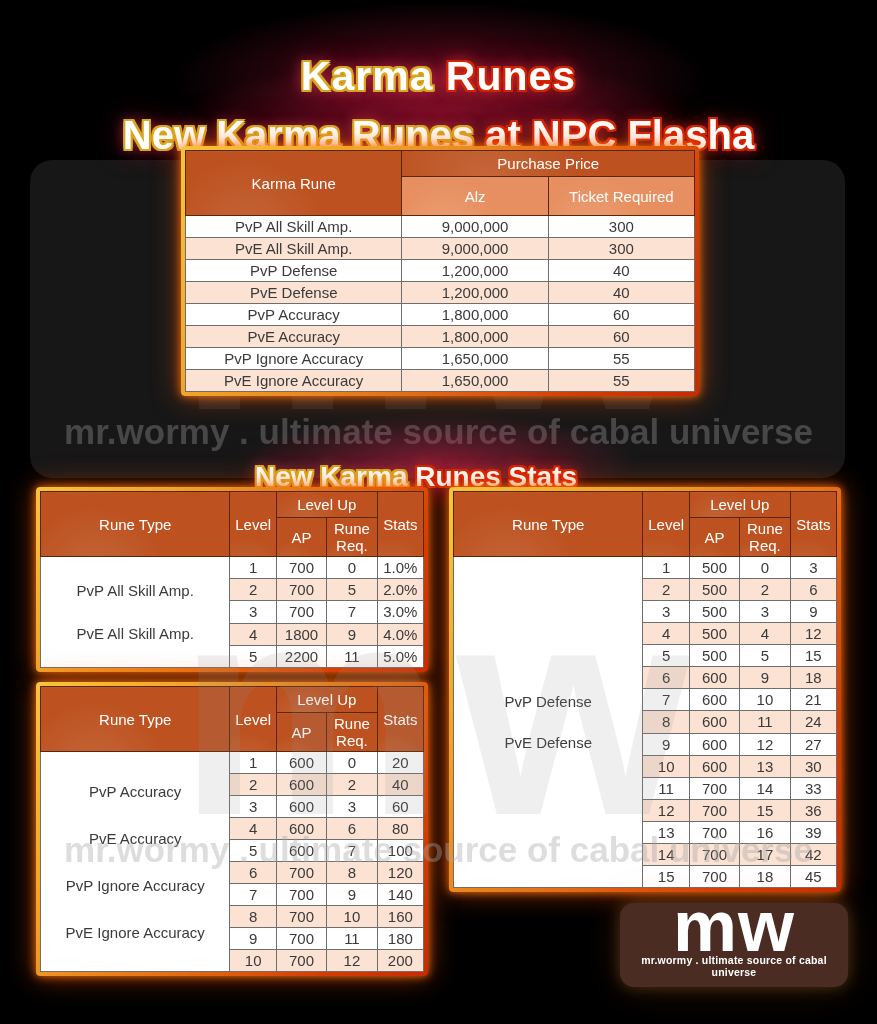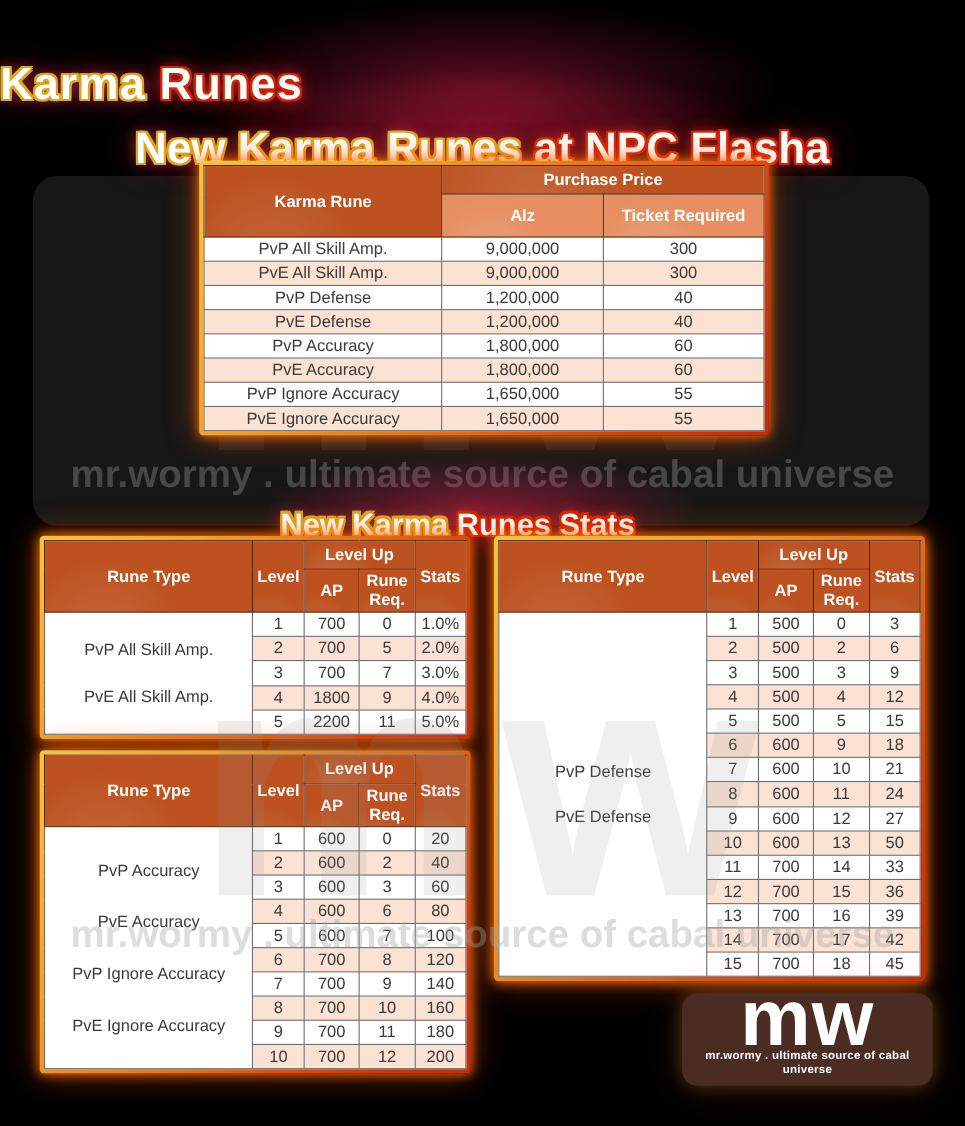--- a/index.html
+++ b/index.html
@@ -17,21 +17,21 @@
     border-radius:22px;z-index:2;}
   
   .wm-big{position:absolute;z-index:2;font-weight:bold;text-align:center;line-height:1;
     letter-spacing:12px;pointer-events:none;}
   .wm-big-top{left:55px;top:155px;width:770px;font-size:300px;color:#262626;}
   .wm-big-bottom{left:55px;top:560px;width:770px;font-size:300px;color:rgba(150,150,150,0.15);z-index:8;}
   .wm-text{position:absolute;z-index:2;text-align:center;font-weight:bold;white-space:nowrap;pointer-events:none;}
   .wm-text-top{left:0;top:412px;width:877px;font-size:35px;color:#474747;}
   .wm-text-bottom{left:0;top:830px;width:877px;font-size:35px;color:rgba(165,165,165,0.38);z-index:8;}
   
-  .title{position:absolute;left:0;top:18px;width:877px;text-align:left;z-index:4;
+  .title{position:absolute;left:0;top:18px;width:877px;text-align:center;z-index:4;
     font-size:41px;font-weight:bold;letter-spacing:1px;margin-top:35px;}
   .subtitle{position:absolute;left:0;top:80px;width:877px;text-align:center;z-index:4;
     font-size:40px;font-weight:bold;}
   .stats-heading{position:absolute;left:0;top:438px;width:808px;text-align:center;z-index:4;
     font-size:28px;font-weight:bold;padding-left:12px;}
   .t-gold{color:#fff;text-shadow:
     -2px -2px 0 #d9a71d,0 -2px 0 #d9a71d,2px -2px 0 #d9a71d,-2px 0 0 #d9a71d,2px 0 0 #d9a71d,
     -2px 2px 0 #d9a71d,0 2px 0 #d9a71d,2px 2px 0 #d9a71d,
     0 0 14px rgba(255,70,100,.85),0 0 30px rgba(235,35,80,.55);}
   .t-red{color:#fff;text-shadow:
@@ -42,21 +42,21 @@
   .tframe{position:absolute;z-index:5;padding:4px;border-radius:4px;
     background:linear-gradient(125deg,#f6c43c 0%,#f0a227 28%,#e56c14 58%,#d53c04 82%,#c92a00 100%);
     box-shadow:0 0 10px rgba(255,115,15,.95),0 0 28px rgba(255,85,0,.55);}
   .pos-purchase{left:181px;top:146px;width:510px;}
   .pos-amp{left:36px;top:487px;width:384px;}
   .pos-acc{left:36px;top:682px;width:384px;}
   .pos-def{left:449px;top:487px;width:384px;}
   table{border-collapse:collapse;width:100%;background:#fff;table-layout:fixed;}
   td{border:1px solid #6e6e6e;text-align:center;vertical-align:middle;
      font-size:15px;color:#3a3a3a;height:21px;padding:0 2px;overflow:hidden;}
-  tr.hdr td,tr.hdr2 td{color:#fff;font-weight:bold;border-color:#5a2608;
+  tr.hdr td,tr.hdr2 td{color:#fff;font-weight:normal;border-color:#5a2608;
     background:radial-gradient(circle at 28% 135%,rgba(255,255,255,.12),rgba(255,255,255,0) 45%),#bd5220;}
   tr.hdr td{height:25px;}
   tr.hdr2 td{height:38px;}
   tr.hdr2 td.sub{background:radial-gradient(circle at 30% 140%,rgba(255,255,255,.14),rgba(255,255,255,0) 45%),#e78f60;}
   td.lvup{line-height:17px;}
   tr.even td{background:#fbe2d3;}
   td.runecell{background:#fff;padding:0;}
   .runelabels{display:flex;flex-direction:column;justify-content:space-evenly;align-items:center;}
   .rl-amp{height:110px;}
   .rl-acc{height:218px;}
@@ -384,21 +384,21 @@
       <tr class="odd">
         <td>9</td>
         <td>600</td>
         <td>12</td>
         <td>27</td>
       </tr>
       <tr class="even">
         <td>10</td>
         <td>600</td>
         <td>13</td>
-        <td>50</td>
+        <td>30</td>
       </tr>
       <tr class="odd">
         <td>11</td>
         <td>700</td>
         <td>14</td>
         <td>33</td>
       </tr>
       <tr class="even">
         <td>12</td>
         <td>700</td>

